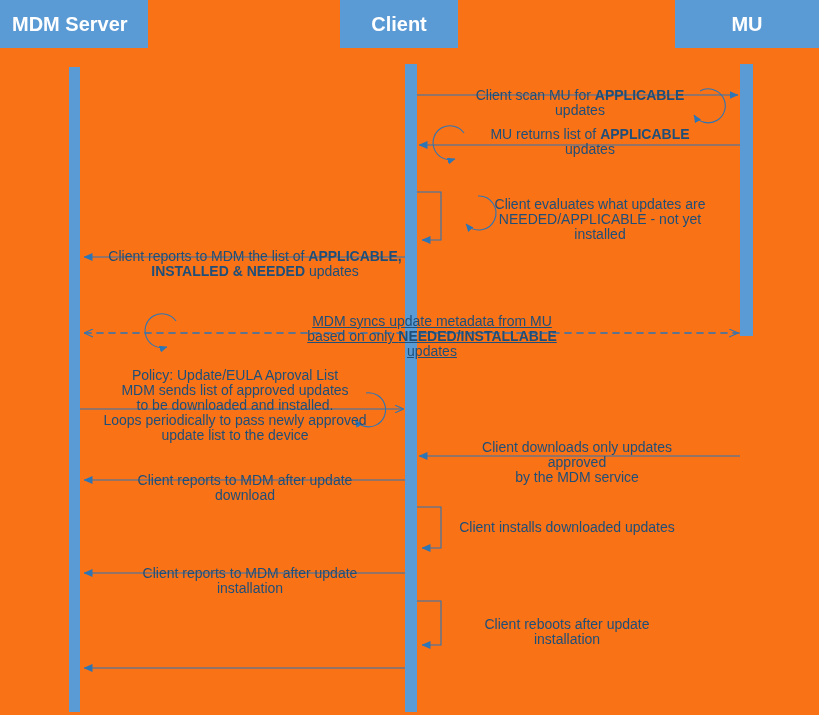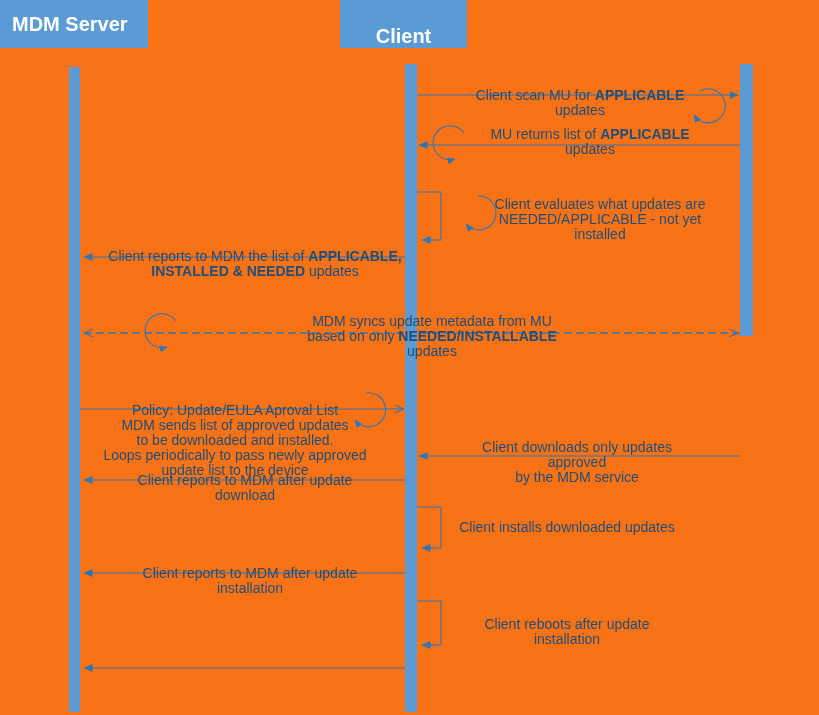--- a/index.html
+++ b/index.html
@@ -141,35 +141,38 @@
     </g>
   </svg>
 
   <div class="lifeline" style="left:69px; top:67px; width:11px; height:645px;"></div>
   <div class="lifeline" style="left:405px; top:64px; width:12px; height:648px;"></div>
   <div class="lifeline" style="left:740px; top:64px; width:13px; height:272px;"></div>
 
   <div class="actor-box left-align" style="left:0px; top:0px; width:148px; height:48px;">
     <span>MDM Server</span>
   </div>
-  <div class="actor-box center-align" style="left:340px; top:0px; width:127px; height:48px;align-items:flex-end;">
+  <div class="actor-box center-align" style="left:340px; top:0px; width:118px; height:48px;">
     <span>Client</span>
+  </div>
+  <div class="actor-box right-align" style="left:675px; top:0px; width:144px; height:48px;">
+    <span>MU</span>
   </div>
 
   <div class="msg-label" style="left:455px; top:88px; width:250px;">Client scan MU for <b>APPLICABLE</b> updates</div>
 
   <div class="msg-label" style="left:480px; top:127px; width:220px;">MU returns list of <b>APPLICABLE</b><br>updates</div>
 
   <div class="msg-label" style="left:478px; top:197px; width:244px;">Client evaluates what updates are<br>NEEDED/APPLICABLE - not yet installed</div>
 
   <div class="msg-label" style="left:104px; top:249px; width:302px;">Client reports to MDM the list of <b>APPLICABLE,</b><br><b>INSTALLED &amp; NEEDED</b> updates</div>
 
-  <div class="msg-label" style="left:283px; top:314px; width:298px;">MDM syncs update metadata from MU<br>based on only <b>NEEDED/INSTALLABLE</b> updates</div>
+  <div class="msg-label" style="left:283px; top:314px; width:298px;text-decoration:underline;">MDM syncs update metadata from MU<br>based on only <b>NEEDED/INSTALLABLE</b> updates</div>
 
-  <div class="msg-label" style="left:90px; top:368px; width:290px;margin-top:35px;"><span class="red">Policy: Update/EULA Aproval List</span><br>MDM sends list of approved updates<br>to be downloaded and installed.<br>Loops periodically to pass newly approved<br>update list to the device</div>
+  <div class="msg-label" style="left:90px; top:368px; width:290px;"><span class="red">Policy: Update/EULA Aproval List</span><br>MDM sends list of approved updates<br>to be downloaded and installed.<br>Loops periodically to pass newly approved<br>update list to the device</div>
 
   <div class="msg-label" style="left:452px; top:440px; width:250px;text-align:center;">Client downloads only updates approved<br>by the MDM service</div>
 
   <div class="msg-label" style="left:452px; top:520px; width:230px;">Client installs downloaded updates</div>
 
   <div class="msg-label" style="left:110px; top:473px; width:270px;">Client reports to MDM after update download</div>
 
   <div class="msg-label" style="left:110px; top:566px; width:280px;">Client reports to MDM after update installation</div>
 
   <div class="msg-label" style="left:452px; top:617px; width:230px;">Client reboots after update installation</div>

